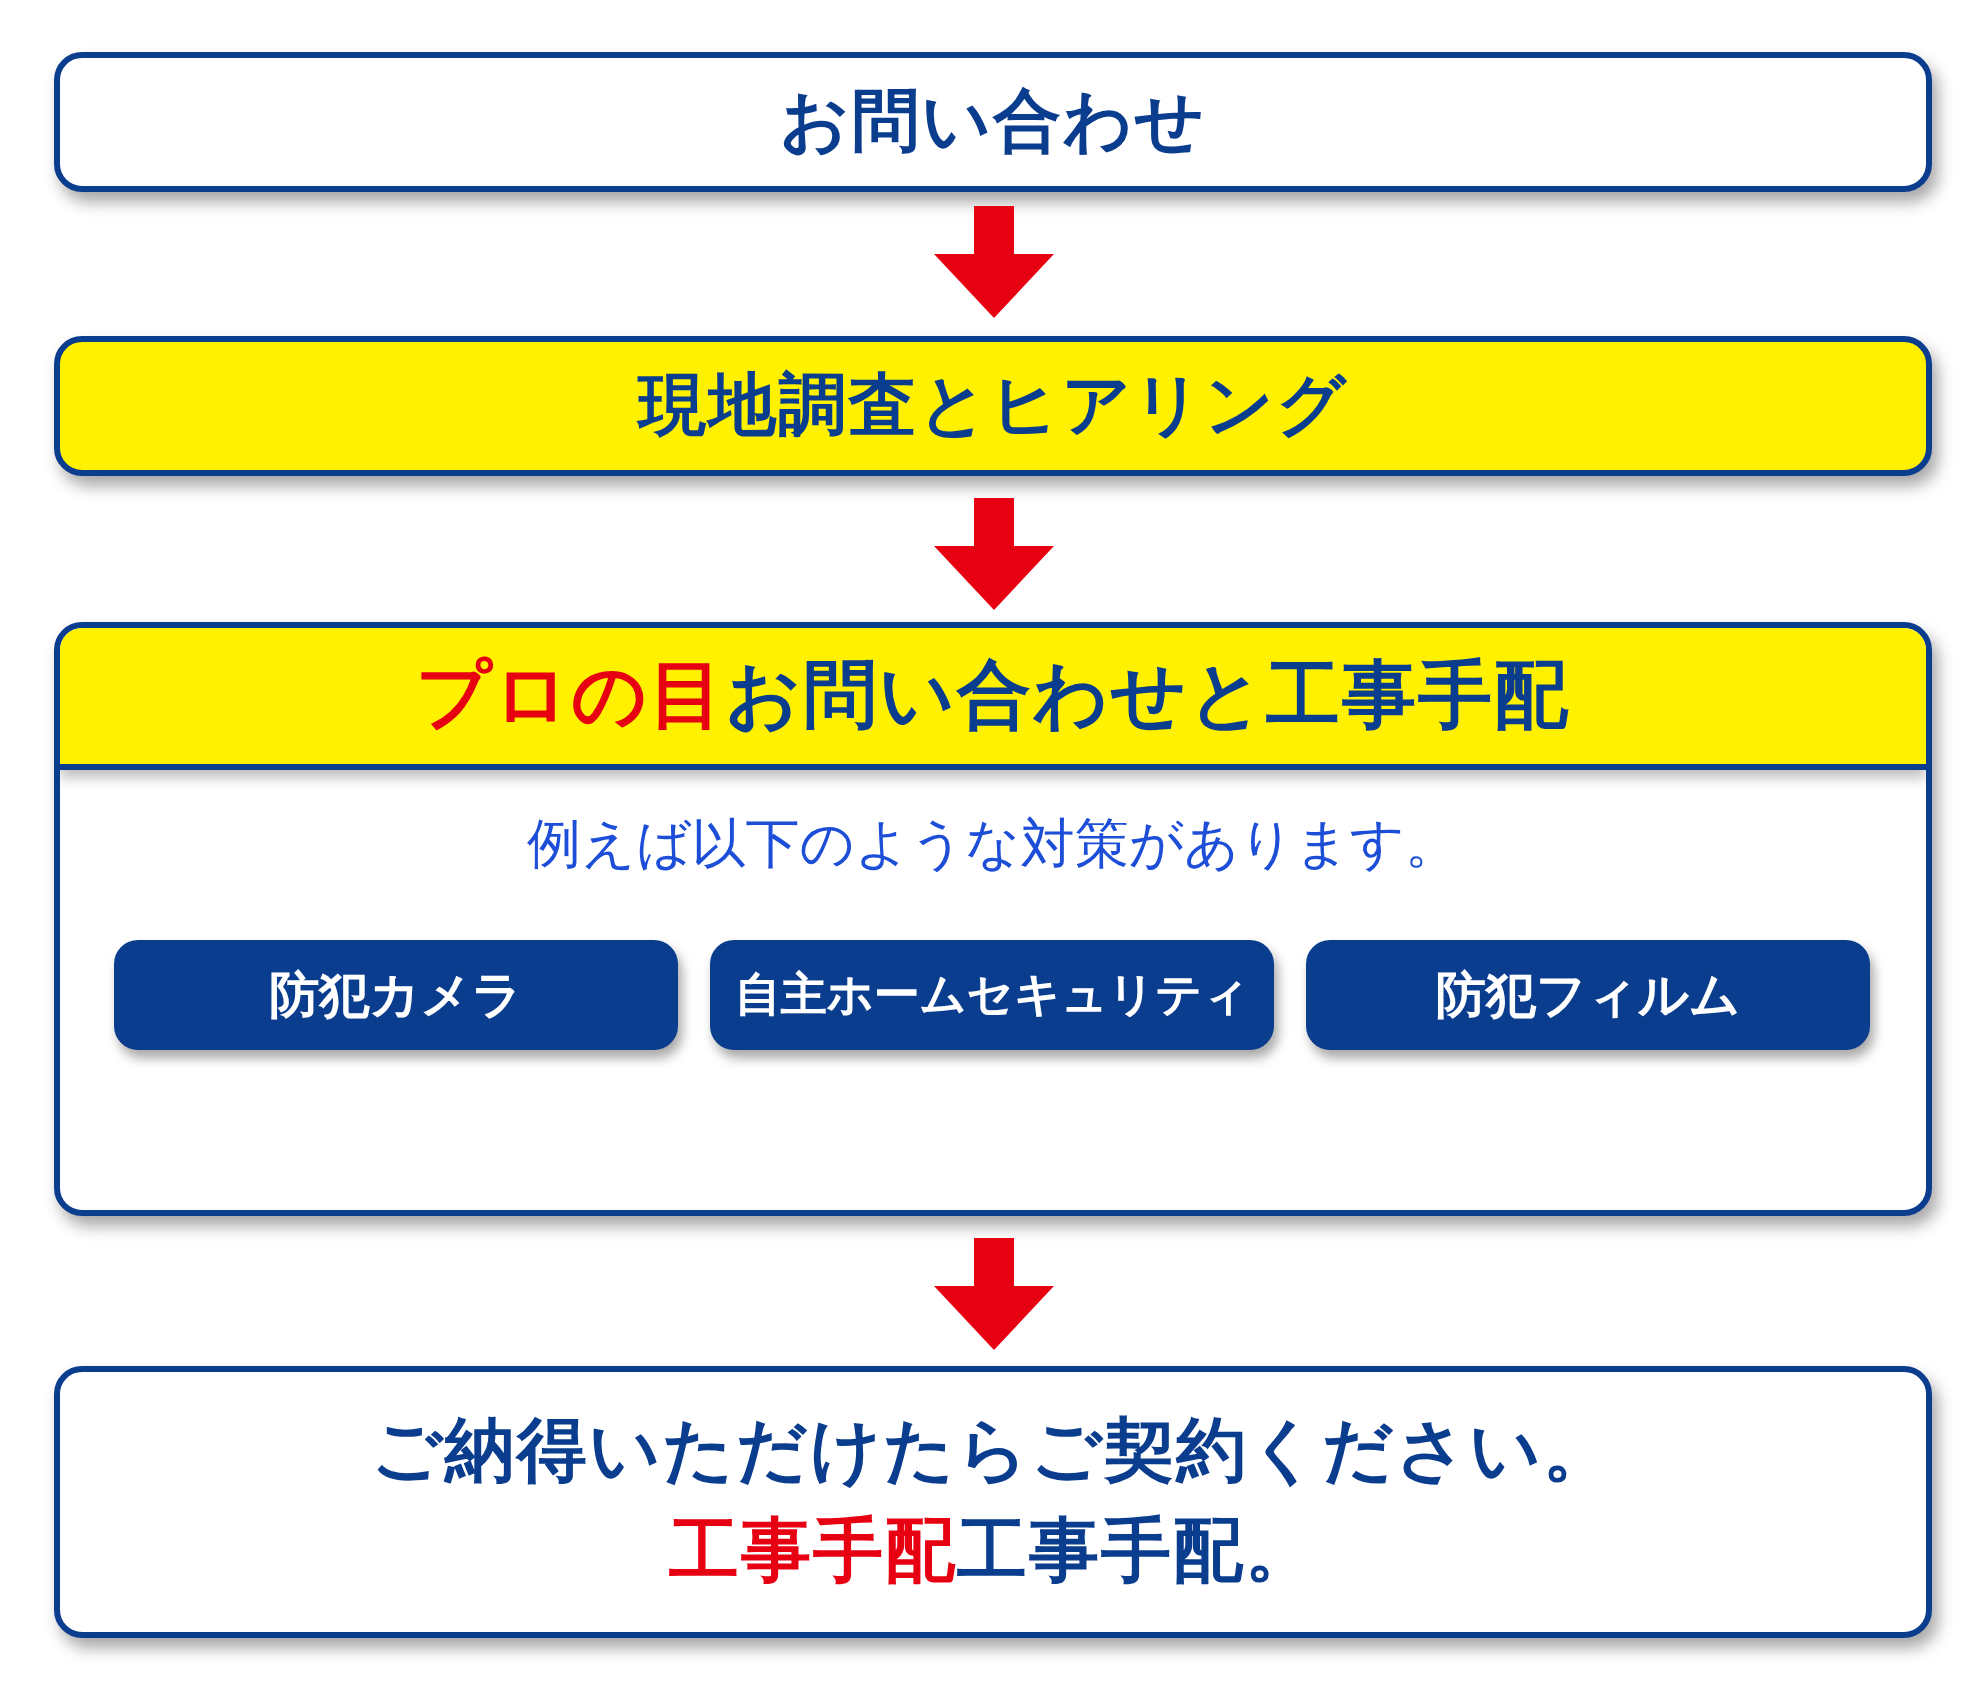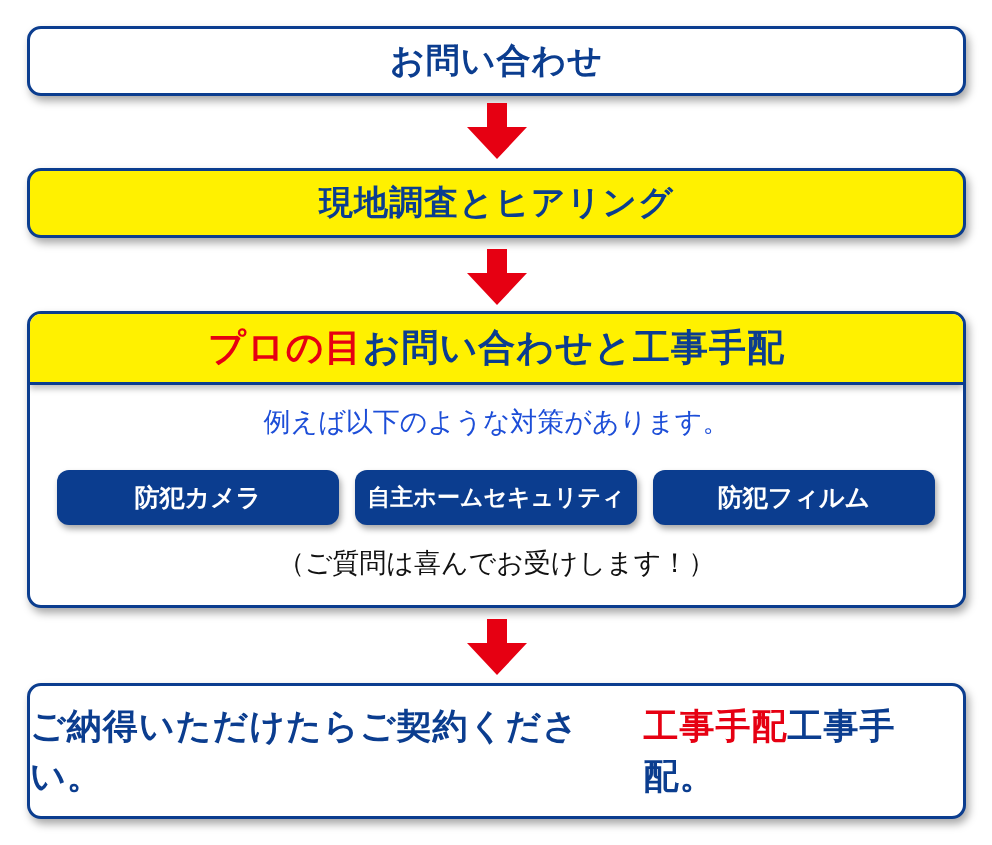--- a/index.html
+++ b/index.html
@@ -91,21 +91,21 @@
       position: absolute;
       top: 160px;
       left: 0; right: 0;
       text-align: center;
       font-size: 27px;
       color: #111111;
     }
     .box4 { top: 683px; height: 136px; }
     .box4 .lines {
       display: flex;
-      flex-direction: row;
+      flex-direction: column;
       align-items: center;
       justify-content: center;
       height: 100%;
       font-weight: bold;
       font-size: 35px;
       color: #0b3d8f;
       line-height: 50px;
       letter-spacing: 1px;
     }
     .arrow {
@@ -142,21 +142,20 @@
     <span class="red">プロの目</span>
       <span>お問い合わせ</span>
       <span>と</span>
       <span>工事手配</span>
   </div>
   <div class="box3-body">
     <div class="intro">例えば以下のような対策があります。</div>
     <div class="pill p2">自主ホームセキュリティ</div>
     <div class="pill p1">防犯カメラ</div>
     <div class="pill p3">防犯フィルム</div>
-    <div class="note">（ご質問は喜んでお受けします！）</div>
   </div>
 </div>
 
 <svg class="arrow arrow3" viewBox="0 0 60 56">
   <polygon points="20,0 40,0 40,24 60,24 30,56 0,24 20,24" fill="#e60012"></polygon>
 </svg>
 
 <div class="box box4">
   <div class="lines">
     <div>ご納得いただけたらご契約ください。</div>

